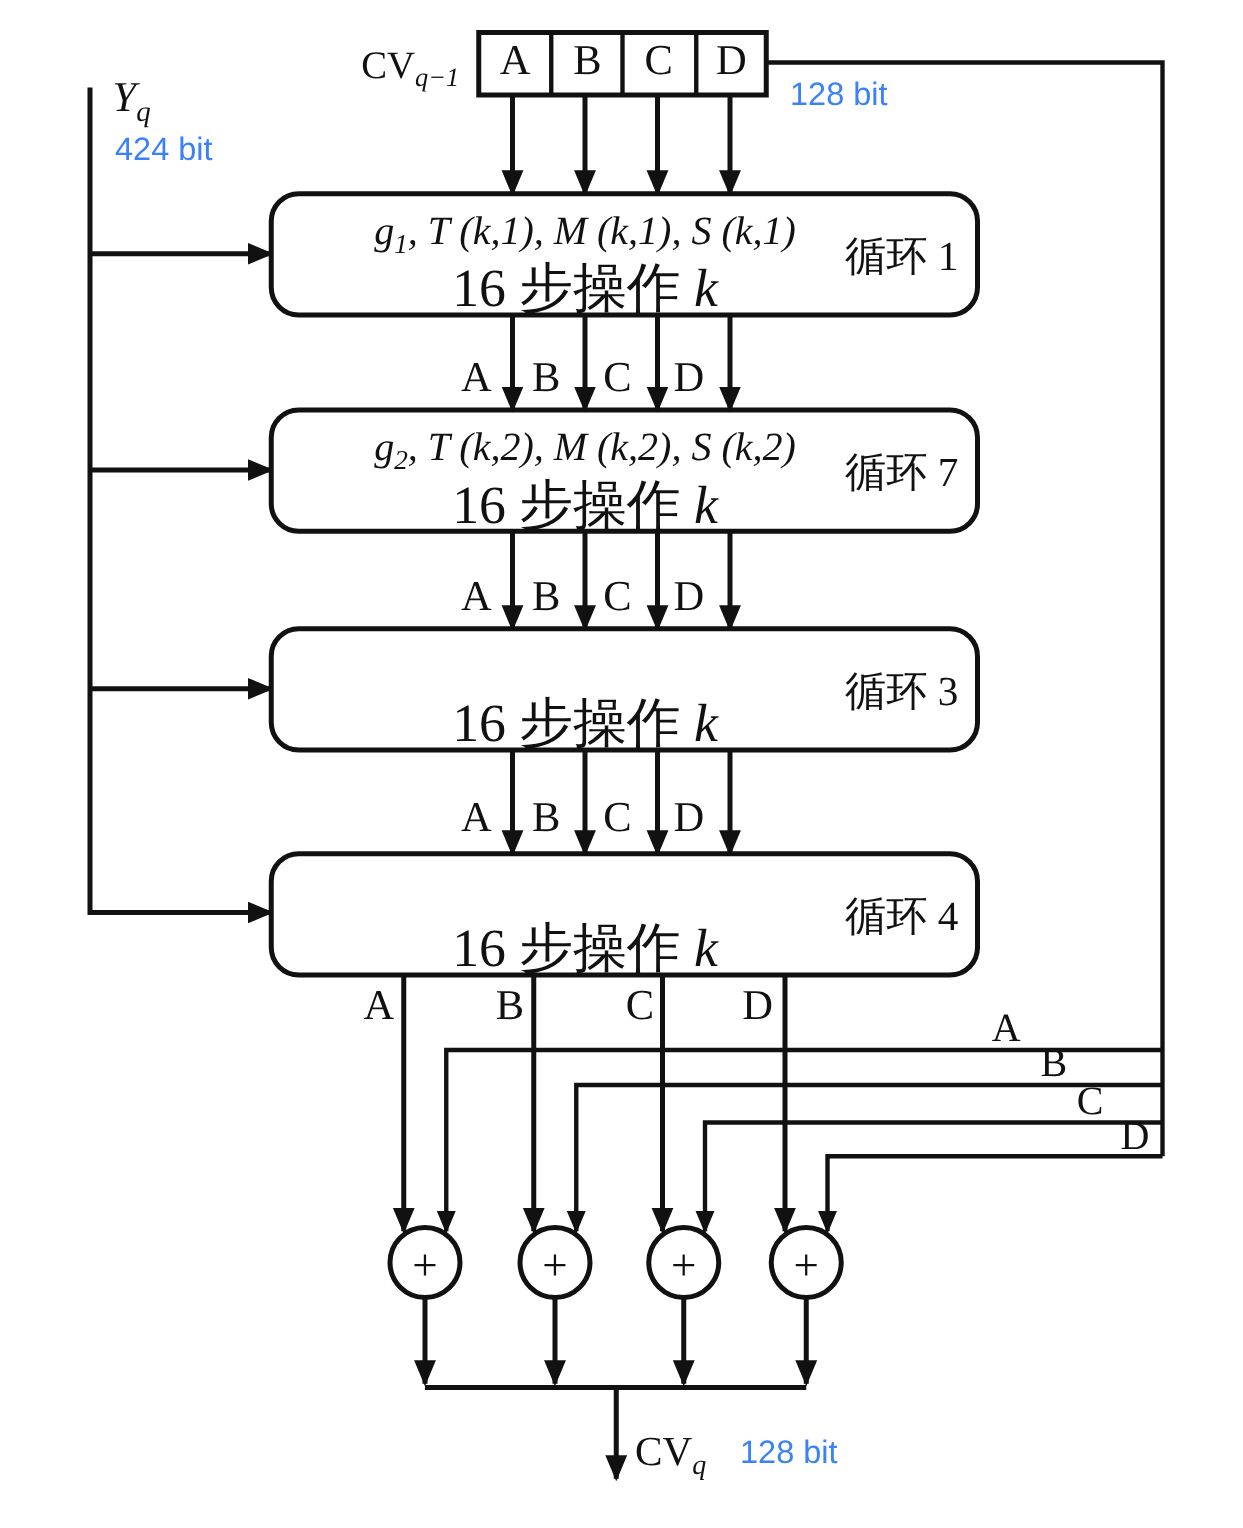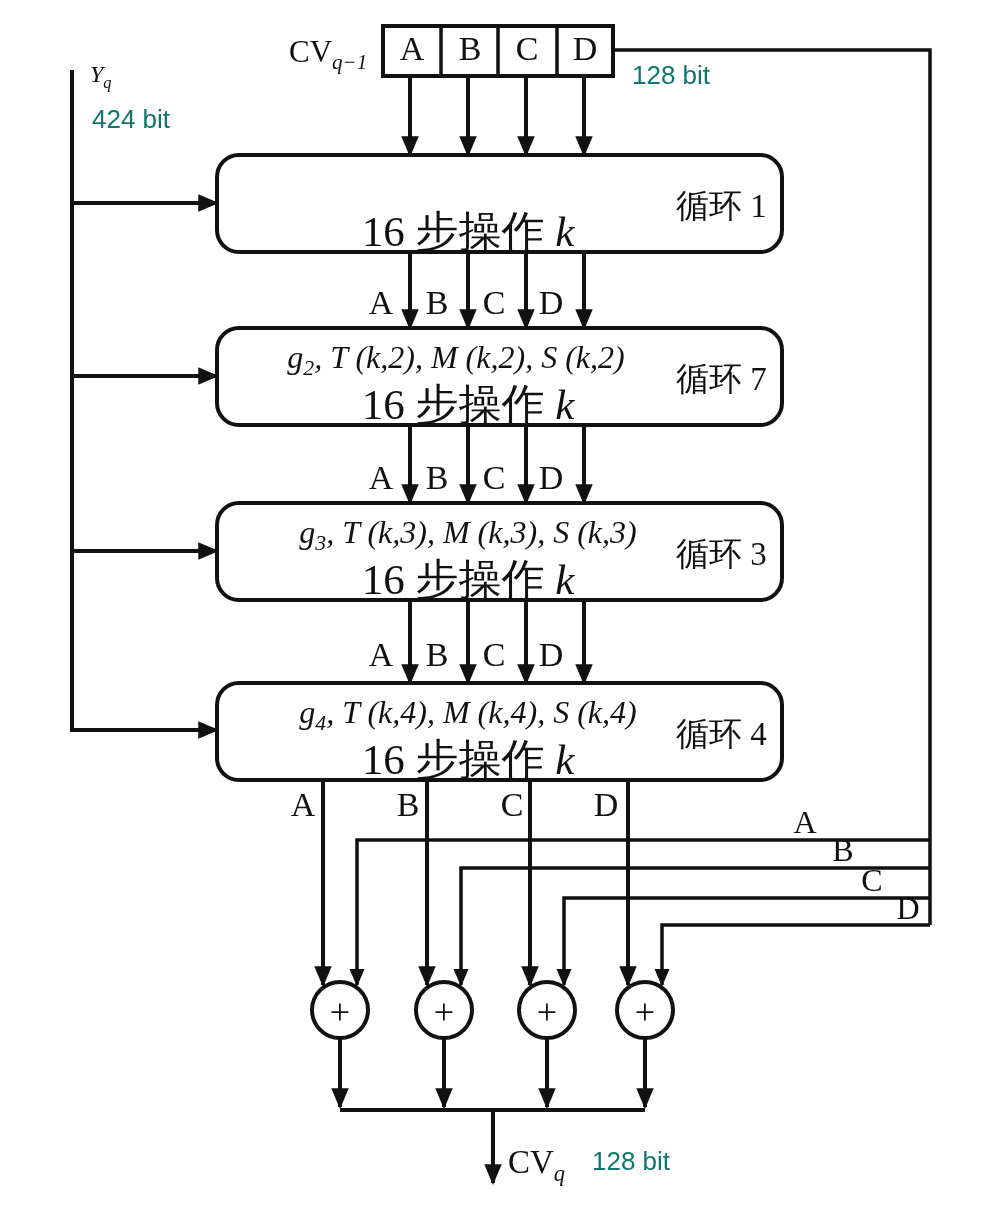--- a/index.html
+++ b/index.html
@@ -5,21 +5,21 @@
   html,body{margin:0;padding:0;background:#ffffff;}
   .stage{
     position:relative;width:994px;height:1222px;background:#ffffff;
     font-family:"Liberation Serif","DejaVu Serif",serif;color:#111;
     overflow:hidden;
   }
   .stage svg{position:absolute;left:0;top:0;}
   .lbl{position:absolute;white-space:nowrap;line-height:1;}
   .c{transform:translateX(-50%);}
   .letter{font-size:34px;}
-  .cyan{color:#0f766e;font-family:"Liberation Sans","DejaVu Sans",sans-serif;font-size:26px;font-weight:500;text-align:right;}
+  .cyan{color:#3b82f6;font-family:"Liberation Sans","DejaVu Sans",sans-serif;font-size:26px;font-weight:500;text-align:right;}
   .mathit{font-style:italic;}
   sub{font-size:68%;line-height:0;}
   .boxline1{font-size:32px;font-style:italic;text-align:center;}
   .boxline2{font-size:43px;text-align:center;}
   .looplbl{font-size:33px;}
   .cvlbl{font-size:31px;}
   .plus-txt{font-size:36px;font-family:"Liberation Serif",serif;}
 </style>
 </head>
 <body>
@@ -88,57 +88,56 @@
     <text class="plus-txt" x="645" y="1012" text-anchor="middle" dominant-baseline="central" fill="#111">+</text>
 
     <path d="M340,1038 V1107" fill="none" stroke="#111" stroke-width="4" marker-end="url(#ah)"></path>
     <path d="M444,1038 V1107" fill="none" stroke="#111" stroke-width="4" marker-end="url(#ah)"></path>
     <path d="M547,1038 V1107" fill="none" stroke="#111" stroke-width="4" marker-end="url(#ah)"></path>
     <path d="M645,1038 V1107" fill="none" stroke="#111" stroke-width="4" marker-end="url(#ah)"></path>
     <path d="M340,1110 H645" fill="none" stroke="#111" stroke-width="4"></path>
     <path d="M493,1110 V1183" fill="none" stroke="#111" stroke-width="4" marker-end="url(#ah)"></path>
   </svg>
 
-  <div class="lbl mathit" style="left:90px;top:62px;font-size:24px;"><span>Y</span><sub>q</sub></div>
+  <div class="lbl mathit" style="left:90px;top:62px;font-size:34px;"><span>Y</span><sub>q</sub></div>
   <div class="lbl cyan" style="left:92px;top:106px;">424 bit</div>
 
   <div class="lbl cvlbl" style="left:289px;top:36px;"><span>CV</span><sub class="mathit">q−1</sub></div>
   <div class="lbl letter c" style="left:412px;top:32px;">A</div>
   <div class="lbl letter c" style="left:470px;top:32px;">B</div>
   <div class="lbl letter c" style="left:527px;top:32px;">C</div>
   <div class="lbl letter c" style="left:585px;top:32px;">D</div>
   <div class="lbl cyan" style="left:632px;top:62px;">128 bit</div>
 
+  <div class="lbl boxline1 c" style="left:468px;top:168px;"><span>g</span><sub>1</sub><span>, T (k,1), M (k,1), S (k,1)</span></div>
   <div class="lbl boxline2 c" style="left:468px;top:210px;"><span>16 步操作 </span><span class="mathit">k</span></div>
   <div class="lbl looplbl" style="left:676px;top:190px;">循环 1</div>
 
   <div class="lbl letter c" style="left:381px;top:286px;">A</div>
   <div class="lbl letter c" style="left:437px;top:286px;">B</div>
   <div class="lbl letter c" style="left:494px;top:286px;">C</div>
   <div class="lbl letter c" style="left:551px;top:286px;">D</div>
 
-  <div class="lbl boxline1 c" style="left:456px;top:341px;"><span>g</span><sub>2</sub><span>, T (k,2), M (k,2), S (k,2)</span></div>
+  <div class="lbl boxline1 c" style="left:468px;top:341px;"><span>g</span><sub>2</sub><span>, T (k,2), M (k,2), S (k,2)</span></div>
   <div class="lbl boxline2 c" style="left:468px;top:383px;"><span>16 步操作 </span><span class="mathit">k</span></div>
   <div class="lbl looplbl" style="left:676px;top:363px;">循环 7</div>
 
   <div class="lbl letter c" style="left:381px;top:461px;">A</div>
   <div class="lbl letter c" style="left:437px;top:461px;">B</div>
   <div class="lbl letter c" style="left:494px;top:461px;">C</div>
   <div class="lbl letter c" style="left:551px;top:461px;">D</div>
 
-  <div class="lbl boxline1 c" style="left:468px;top:516px;"><span>g</span><sub>3</sub><span>, T (k,3), M (k,3), S (k,3)</span></div>
   <div class="lbl boxline2 c" style="left:468px;top:558px;"><span>16 步操作 </span><span class="mathit">k</span></div>
   <div class="lbl looplbl" style="left:676px;top:538px;">循环 3</div>
 
   <div class="lbl letter c" style="left:381px;top:638px;">A</div>
   <div class="lbl letter c" style="left:437px;top:638px;">B</div>
   <div class="lbl letter c" style="left:494px;top:638px;">C</div>
   <div class="lbl letter c" style="left:551px;top:638px;">D</div>
 
-  <div class="lbl boxline1 c" style="left:468px;top:696px;"><span>g</span><sub>4</sub><span>, T (k,4), M (k,4), S (k,4)</span></div>
   <div class="lbl boxline2 c" style="left:468px;top:738px;"><span>16 步操作 </span><span class="mathit">k</span></div>
   <div class="lbl looplbl" style="left:676px;top:718px;">循环 4</div>
 
   <div class="lbl letter c" style="left:303px;top:788px;">A</div>
   <div class="lbl letter c" style="left:408px;top:788px;">B</div>
   <div class="lbl letter c" style="left:512px;top:788px;">C</div>
   <div class="lbl letter c" style="left:606px;top:788px;">D</div>
 
   <div class="lbl letter c" style="left:805px;top:806px;font-size:32px;">A</div>
   <div class="lbl letter c" style="left:843px;top:834px;font-size:32px;">B</div>

